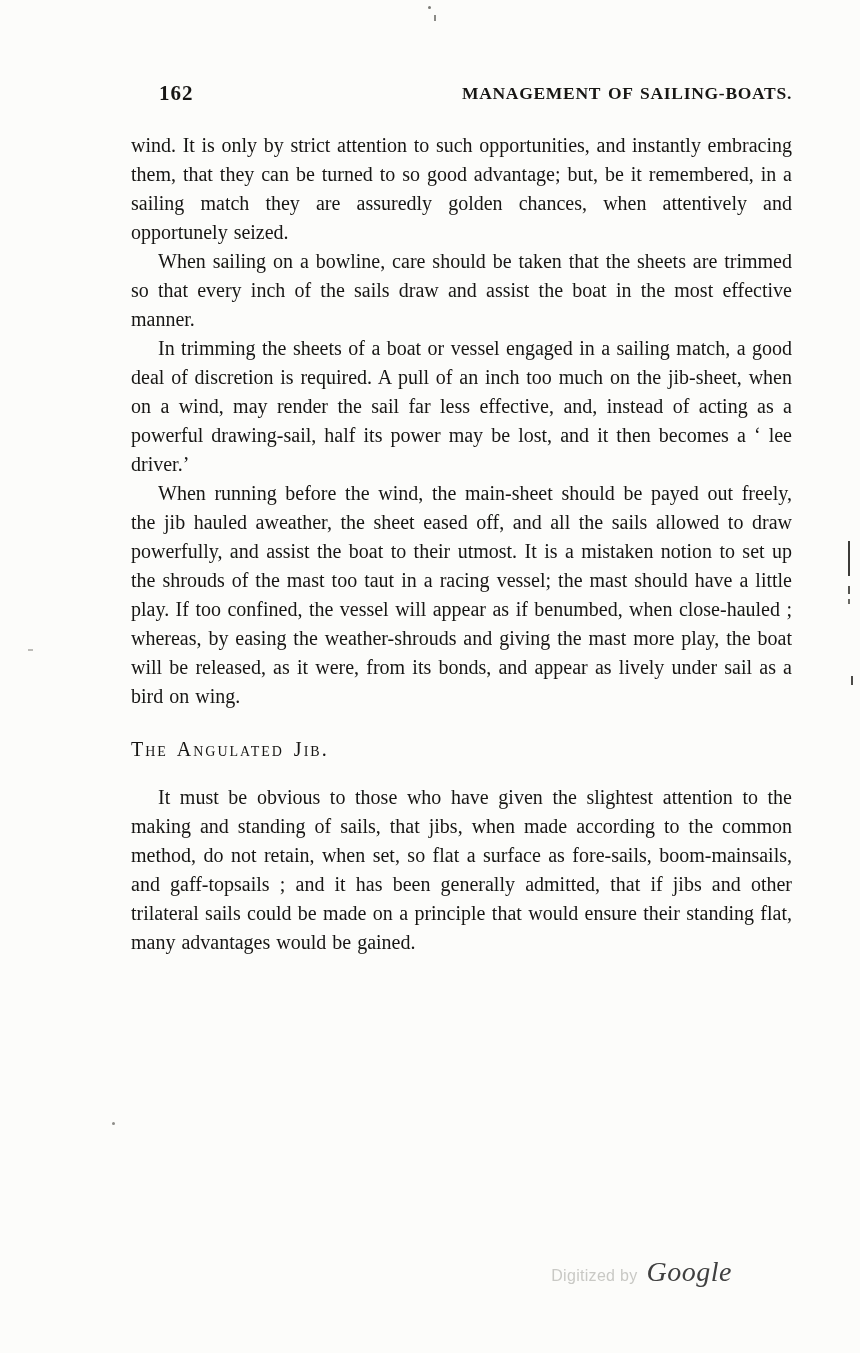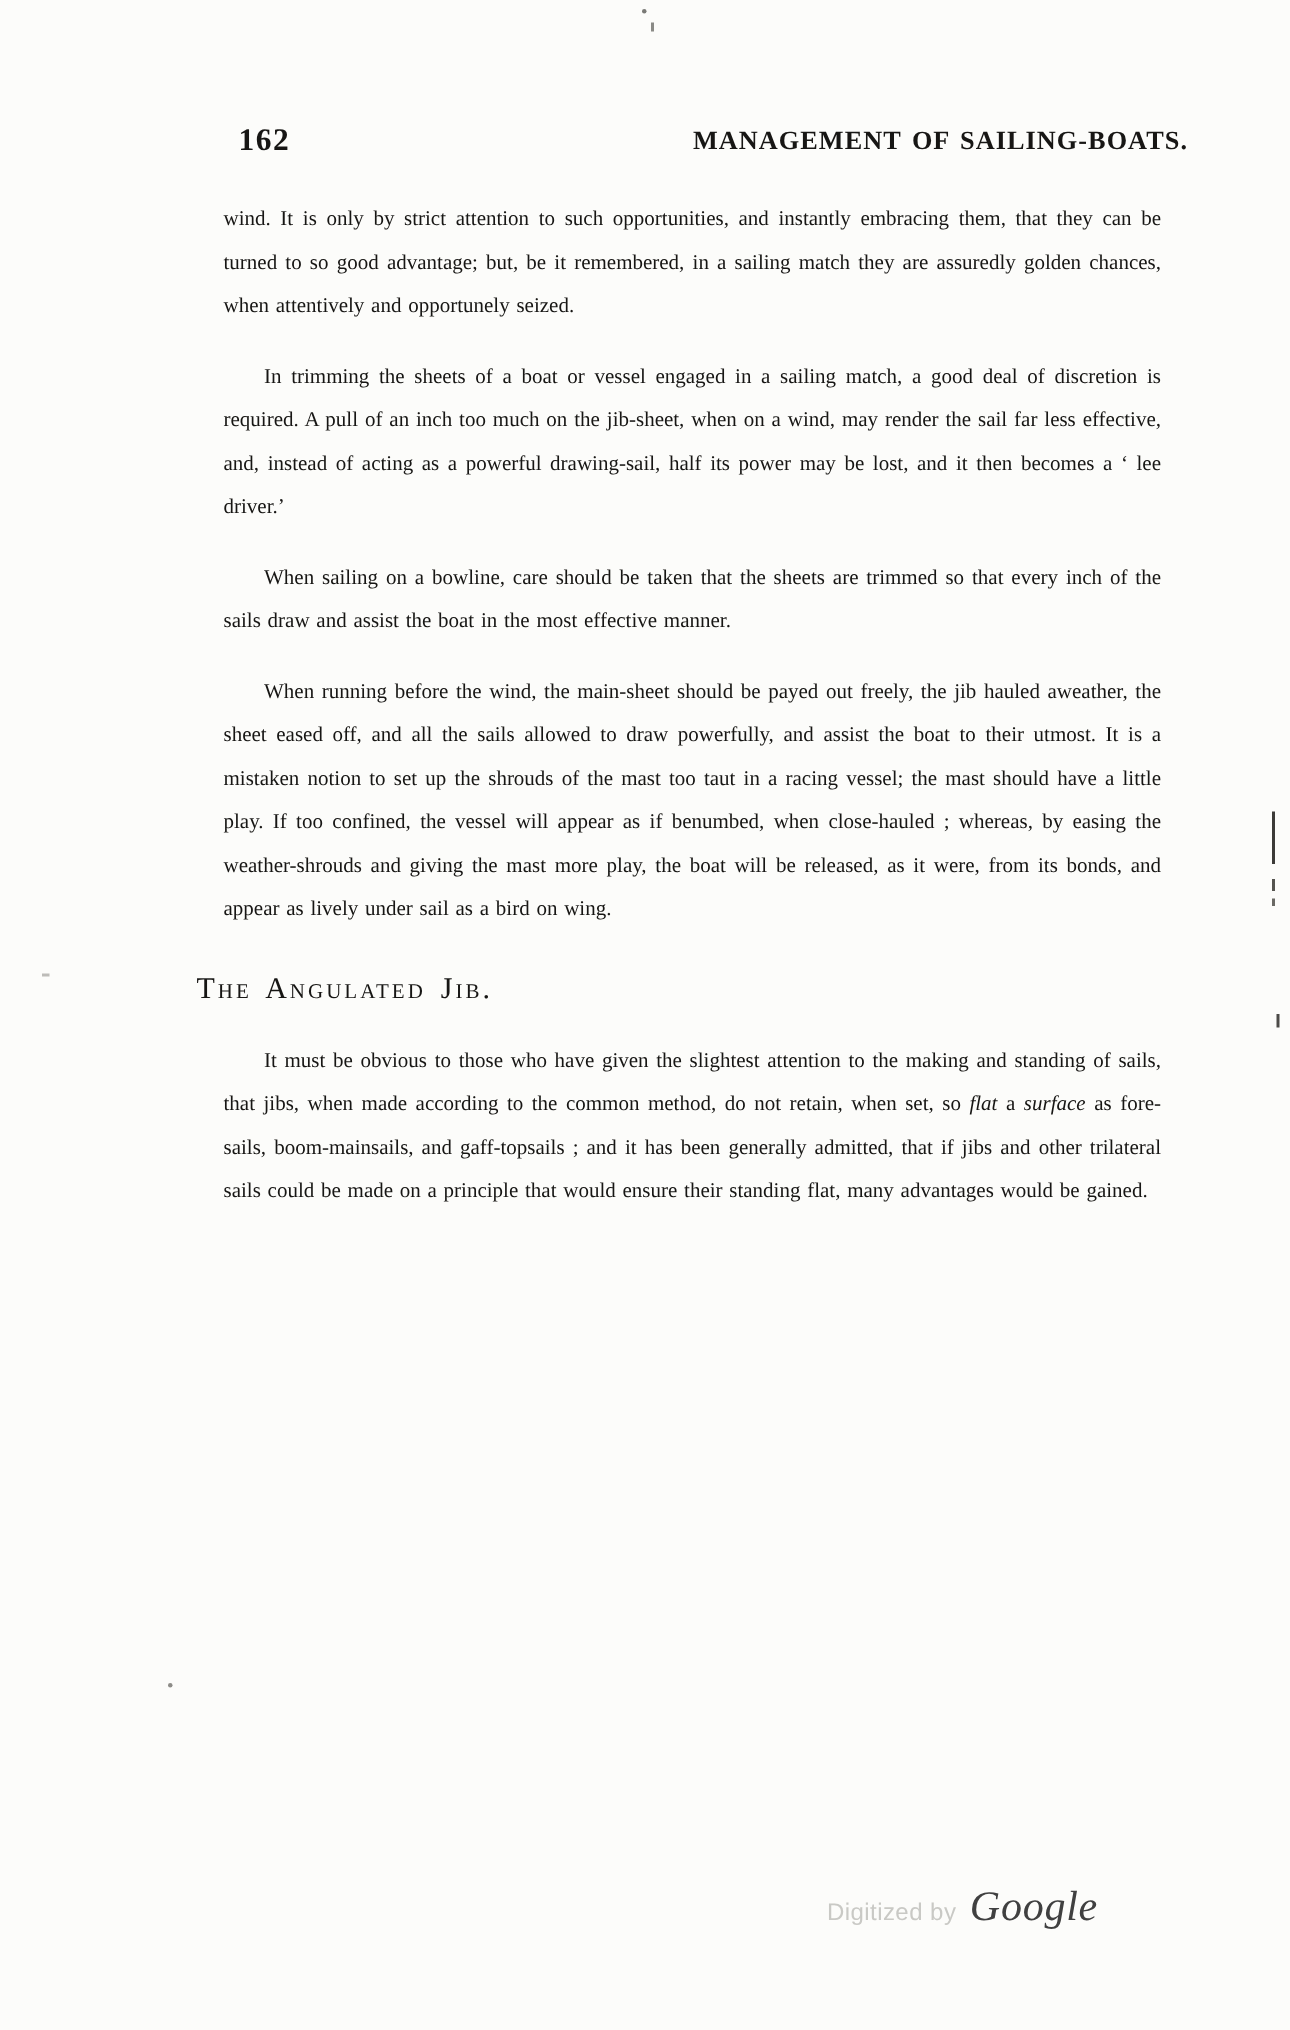--- a/index.html
+++ b/index.html
@@ -42,28 +42,28 @@
     text-align: right;
     font-weight: bold;
     font-size: 17.5px;
     letter-spacing: 0.7px;
     word-spacing: 2px;
   }
 
   .text-block { }
 
   .para {
-    margin: 18px;
-    font-size: 14px;
+    margin: 0;
+    font-size: 20px;
     line-height: 29px;
     text-align: justify;
     word-spacing: 1px;
   }
   .para.indent { text-indent: 27px; }
-  .em { font-style: italic; }
+  .em { }
 
   .section-heading {
     margin: 27px 0 22px 0;
     text-align: left;
     font-variant: small-caps;
     font-size: 20px;
     letter-spacing: 2px;
     word-spacing: 3px;
   }
 
@@ -108,22 +108,22 @@
 
   <div class="content">
 
     <div class="page-header">
       <span class="page-number">162</span>
       <span class="running-title">MANAGEMENT OF SAILING-BOATS.</span>
     </div>
 
     <div class="text-block" id="text-block">
         <p class="para"><span>wind.  It is only by strict attention to such opportunities, and instantly embracing them, that they can be turned to so good advantage; but, be it remembered, in a sailing match they are assuredly golden chances, when attentively and opportunely seized.</span></p>
+        <p class="para indent"><span>When sailing on a bowline, care should be taken that the sheets are trimmed so that every inch of the sails draw and assist the boat in the most effective manner.</span></p>
         <p class="para indent"><span>In trimming the sheets of a boat or vessel engaged in a sailing match, a good deal of discretion is required.  A pull of an inch too much on the jib-sheet, when on a wind, may render the sail far less effective, and, instead of acting as a powerful drawing-sail, half its power may be lost, and it then becomes a ‘ lee driver.’</span></p>
-        <p class="para indent"><span>When sailing on a bowline, care should be taken that the sheets are trimmed so that every inch of the sails draw and assist the boat in the most effective manner.</span></p>
         <p class="para indent"><span>When running before the wind, the main-sheet should be payed out freely, the jib hauled aweather, the sheet eased off, and all the sails allowed to draw powerfully, and assist the boat to their utmost.  It is a mistaken notion to set up the shrouds of the mast too taut in a racing vessel; the mast should have a little play.  If too confined, the vessel will appear as if benumbed, when close-hauled ; whereas, by easing the weather-shrouds and giving the mast more play, the boat will be released, as it were, from its bonds, and appear as lively under sail as a bird on wing.</span></p>
         <div class="section-heading">The Angulated Jib.</div>
         <p class="para indent"><span>It must be obvious to those who have given the slightest attention to the making and standing of sails, that jibs, when made according to the common method, do not retain, when set, so </span><span class="em">flat</span><span> a </span><span class="em">surface</span><span> as fore-sails, boom-mainsails, and gaff-topsails ;  and it has been generally admitted, that if jibs and other trilateral sails could be made on a principle that would ensure their standing flat, many advantages would be gained.</span></p>
       </div>
 
   </div>
 
   <div class="watermark">
     <span class="wm-prefix">Digitized by</span>
     <span class="wm-brand">Google</span>

